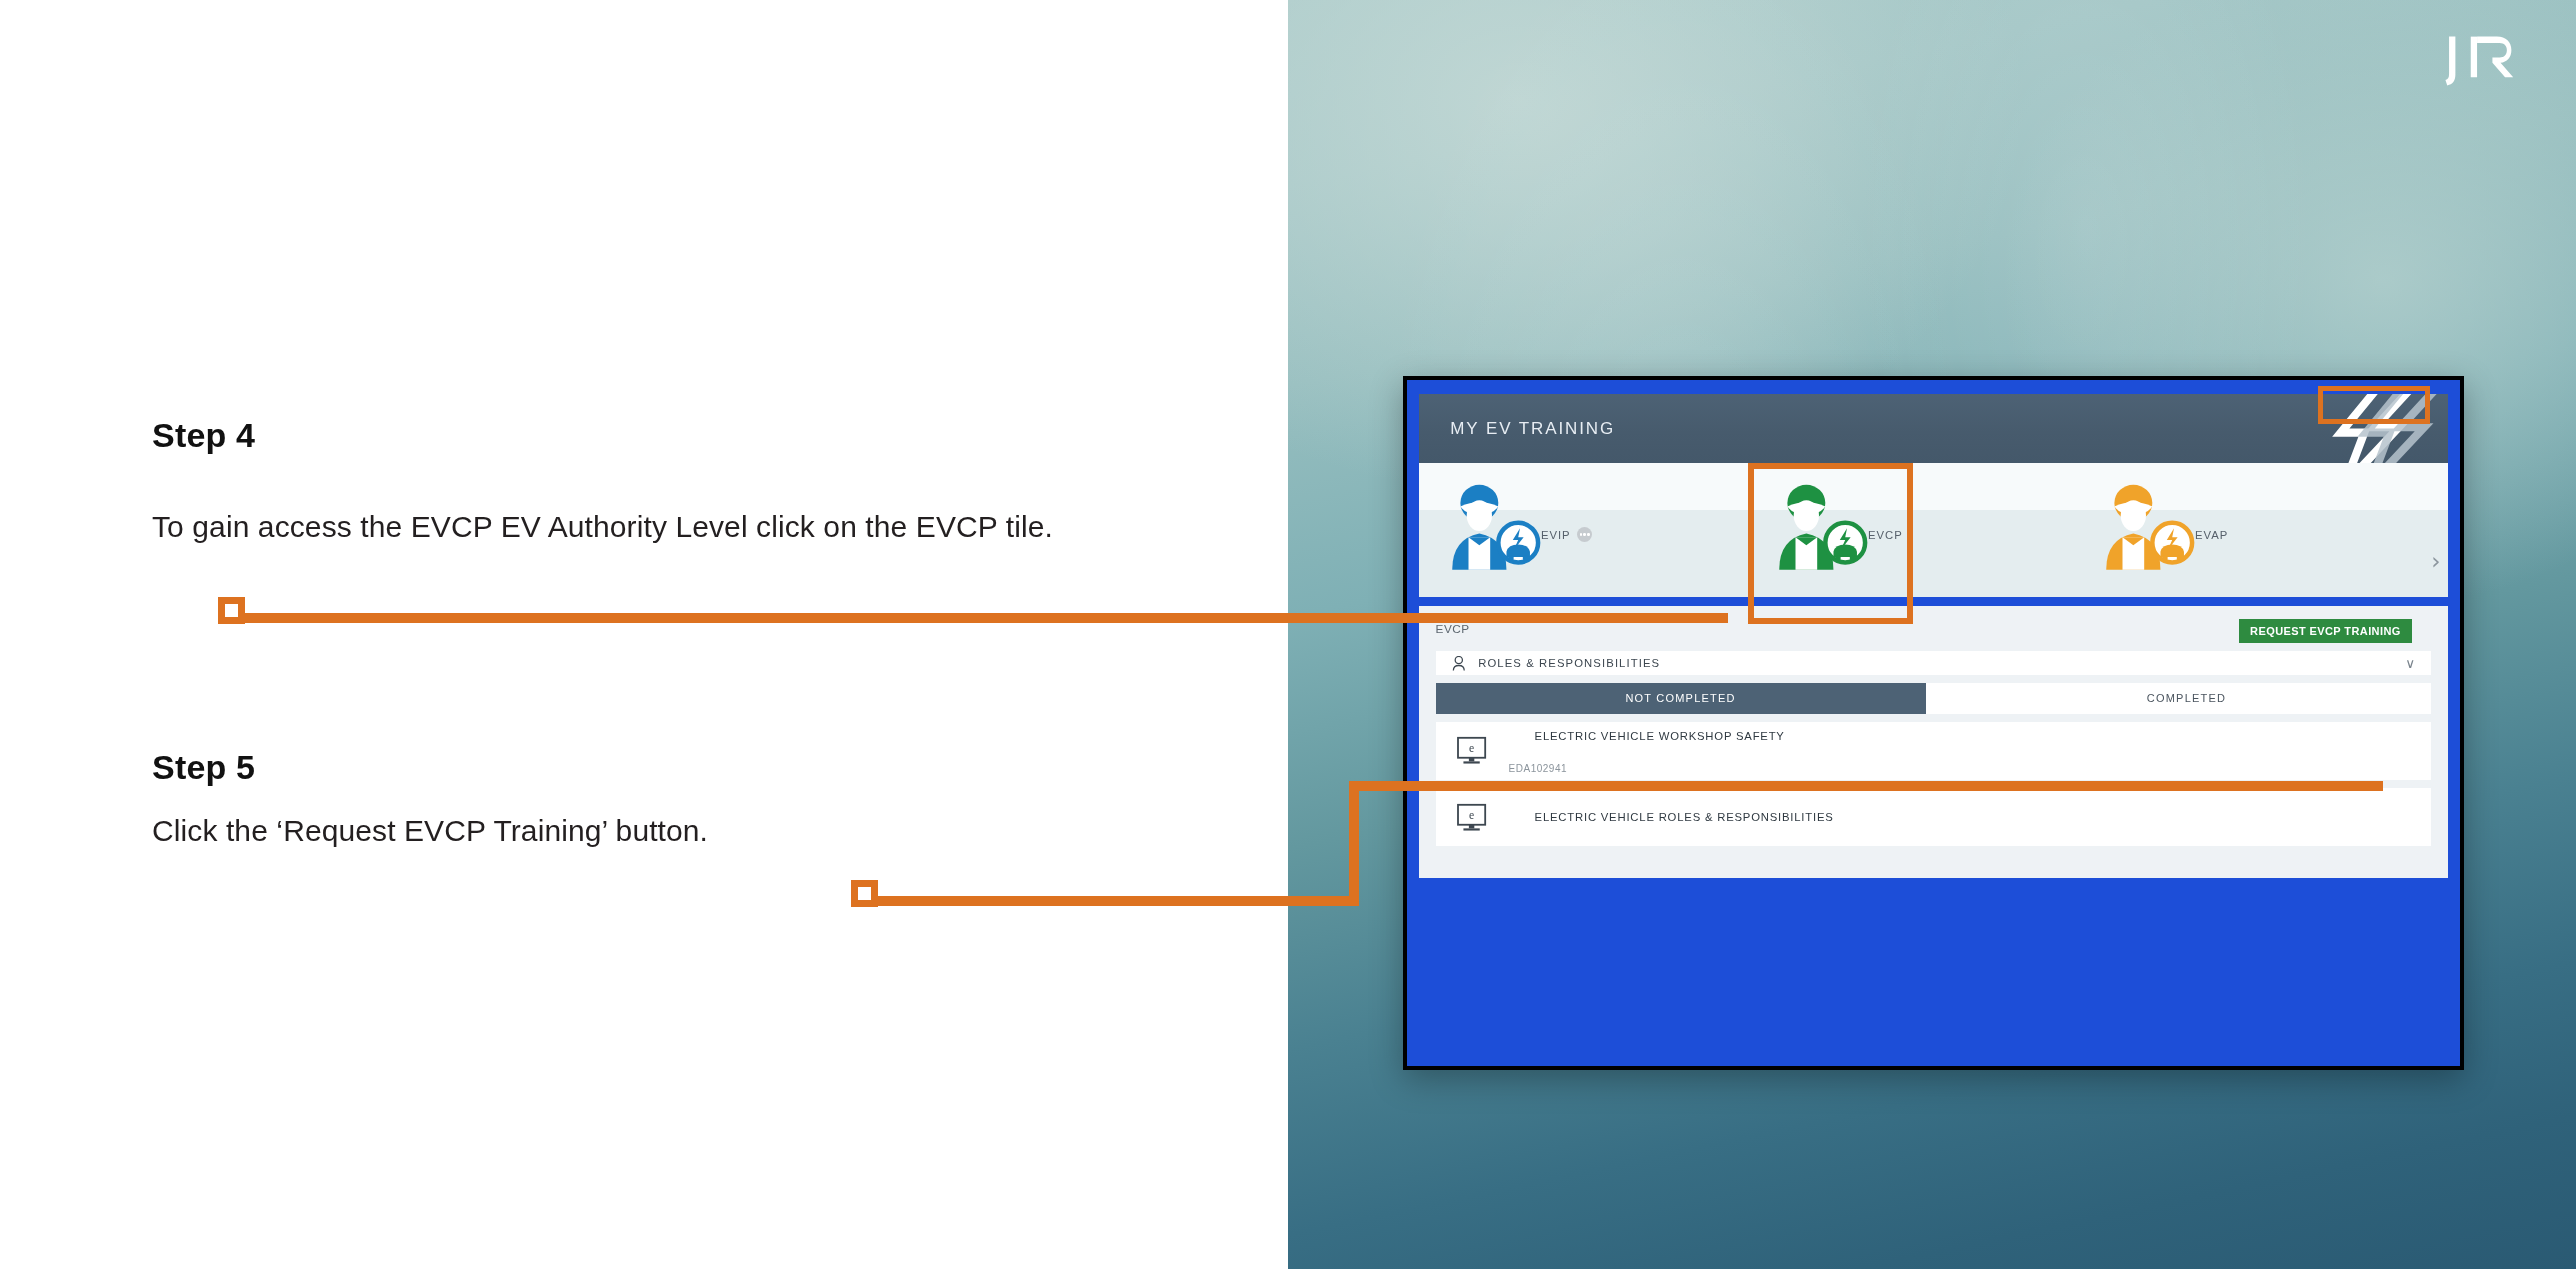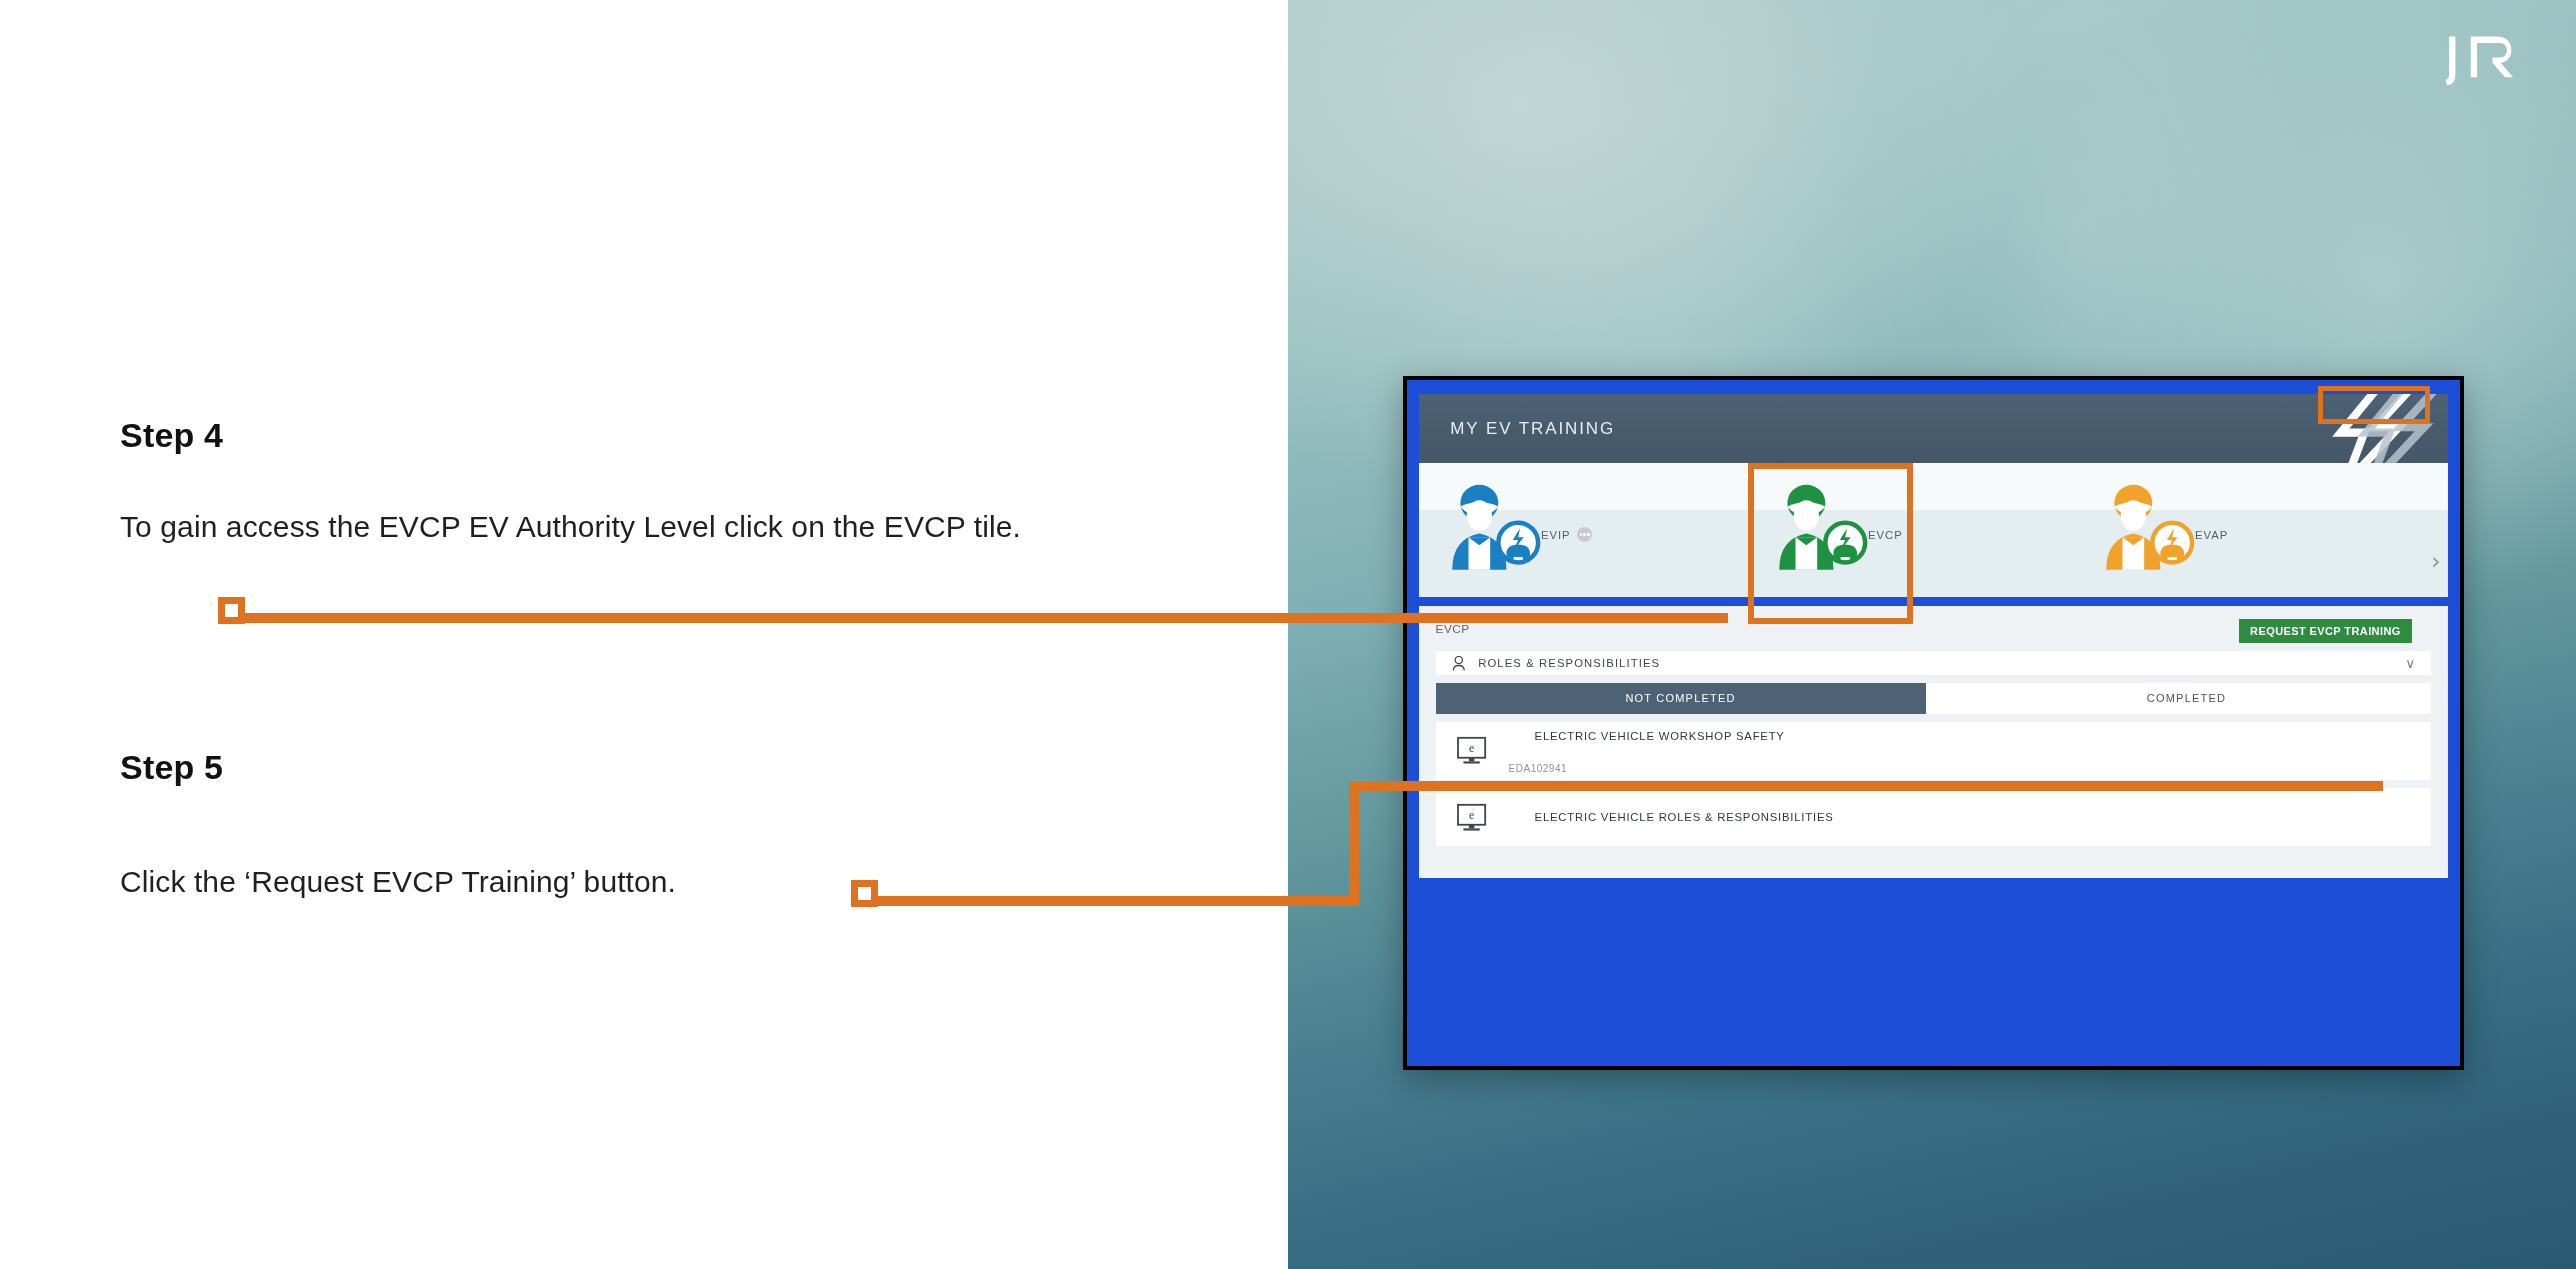--- a/index.html
+++ b/index.html
@@ -9,34 +9,34 @@
     background:#ffffff;
     position:relative;
   }
 
   
   #left-panel{
     position:absolute; left:0; top:0; width:1288px; height:1270px;
     background:#ffffff;
   }
 
-  .step-block{ position:absolute; left:120px; }
+  .step-block{ position:absolute; left:152px; }
   .step-heading{
     font-size:34px; font-weight:bold; color:#111111;
     letter-spacing:0.2px; line-height:1.1;
   }
   .step-body{
     font-size:30px; color:#231f20; font-weight:400;
     line-height:1.32; letter-spacing:0.1px;
   }
 
   #step4-block{ top:417px; }
   #step4-body{ margin-top:53px; width:1034px; }
   #step5-block{ top:749px; }
-  #step5-body{ margin-top:76px; width:1034px; white-space:nowrap; }
+  #step5-body{ margin-top:25px; width:1034px; white-space:nowrap; }
 
   
   #right-bg{
     position:absolute; left:1288px; top:0; width:1288px; height:1270px;
     background:
       radial-gradient(ellipse 816px 635px at 18% 8%, rgba(196,217,214,.85) 0%, rgba(170,201,200,0) 62%),
       radial-gradient(ellipse 635px 544px at 85% 22%, rgba(185,211,208,.70) 0%, rgba(160,195,195,0) 60%),
       linear-gradient(168deg,
         #a9cac9 0%,
         #a3c6c6 12%,

